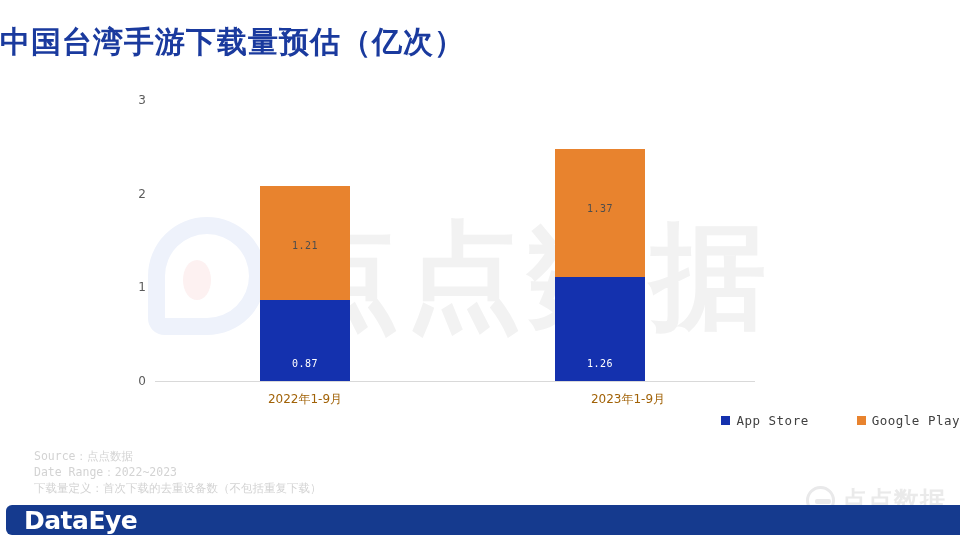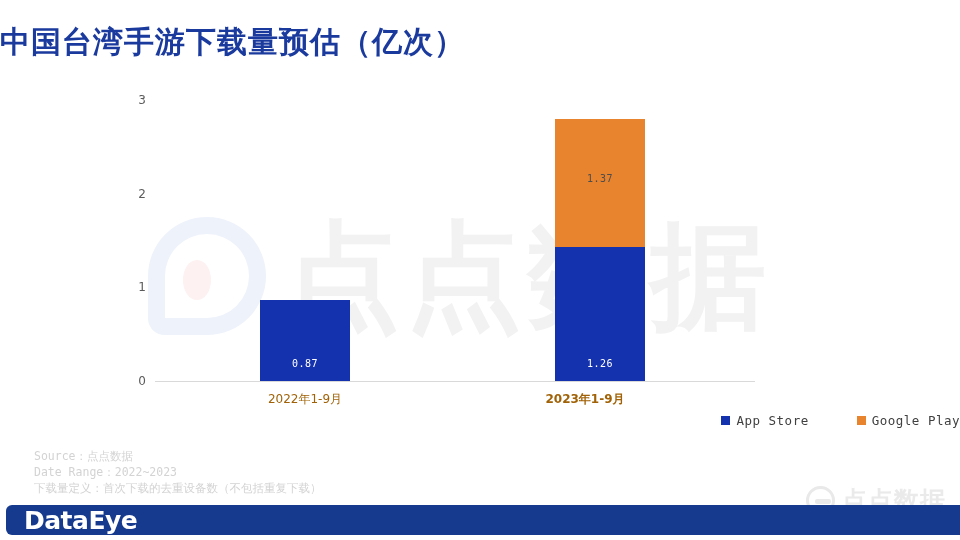--- a/index.html
+++ b/index.html
@@ -181,21 +181,21 @@
   .xtick {
     position: absolute;
     top: 391px;
     width: 200px;
     text-align: center;
     font-family: "DejaVu Sans", sans-serif;
     font-size: 12px;
     color: #a16207;
   }
   .xtick.t0 { left: 205px; }
-  .xtick.t1 { left: 485px; font-weight: bold; }
+  .xtick.t1 { left: 528px; }
 
   
   .legend {
     position: absolute;
     left: 0;
     top: 413px;
     width: 960px;
     display: flex;
     justify-content: flex-end;
     gap: 48px;
@@ -274,30 +274,33 @@
   <div class="plot">
 
     <div class="axis-line"></div>
 
     <div class="ytick" style="top:381px;">0</div>
     <div class="ytick" style="top:287.3px;">1</div>
     <div class="ytick" style="top:193.7px;">2</div>
     <div class="ytick" style="top:100px;">3</div>
 
     <div class="bar-group g0">
+      <div class="seg top" style="height:113.3px;background:#e8832e;">
+        <span class="seg-label">1.21</span>
+      </div>
       <div class="seg bottom" style="height:81.5px;background:#1431ae;">
         <span class="seg-label">0.87</span>
       </div>
     </div>
 
     <div class="bar-group g1">
       <div class="seg top" style="height:128.3px;background:#e8832e;">
         <span class="seg-label">1.37</span>
       </div>
-      <div class="seg bottom" style="height:134px;background:#1431ae;">
+      <div class="seg bottom" style="height:104px;background:#1431ae;">
         <span class="seg-label">1.26</span>
       </div>
     </div>
 
     <div class="xtick t0">2022年1-9月</div>
     <div class="xtick t1">2023年1-9月</div>
   </div>
 
   <div class="legend">
     <div class="legend-item">

